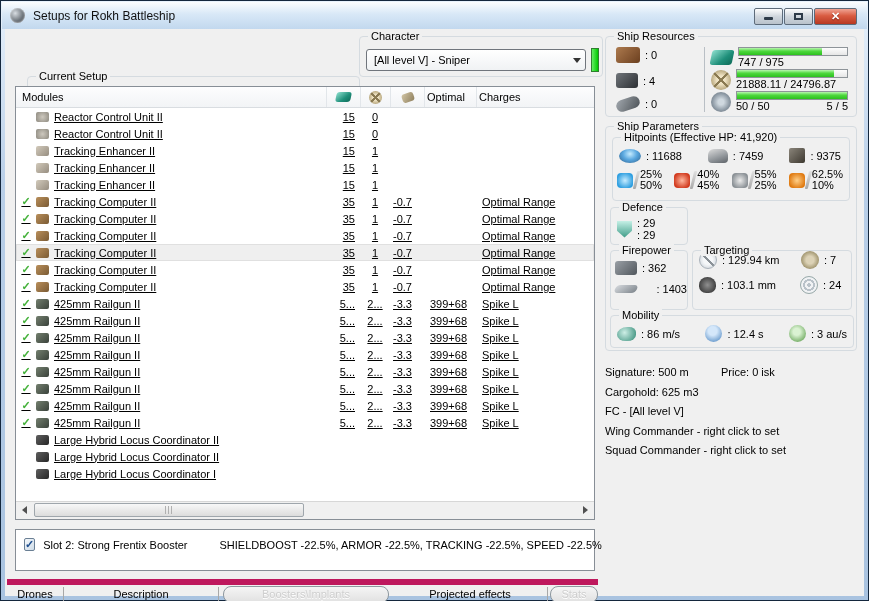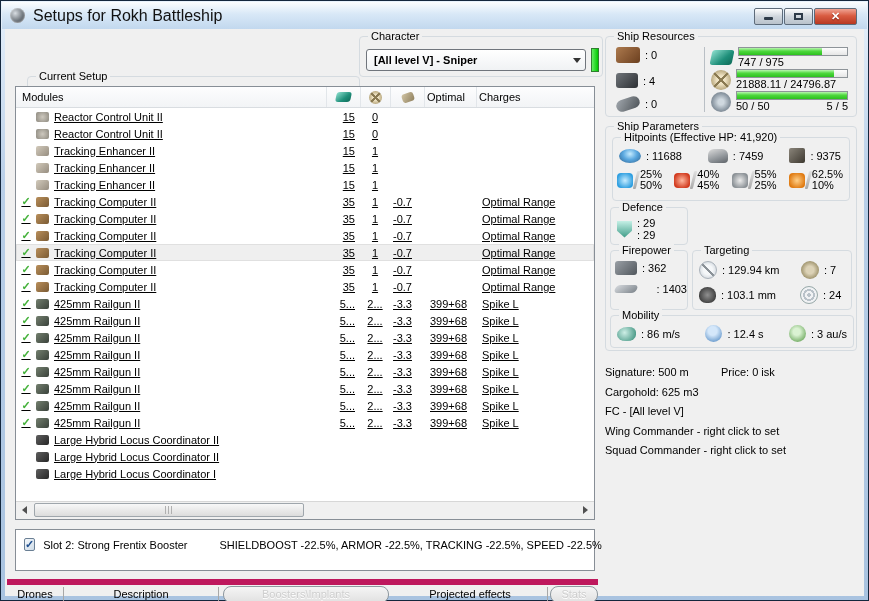--- a/index.html
+++ b/index.html
@@ -5,21 +5,21 @@
   html,body{margin:0;padding:0;width:869px;height:601px;overflow:hidden;
     font-family:"Liberation Sans",sans-serif;font-size:11px;color:#000;background:#fff;}
   .window{position:absolute;inset:0;border:1px solid #14273d;
     background:linear-gradient(180deg,#e8f2fc,#b9cfe8 30%,#a9c3e0);box-sizing:border-box;}
   
   .titlebar{position:absolute;left:1px;top:1px;right:1px;height:27px;
     background:linear-gradient(180deg,#fbfdfe,#d8e8f7 45%,#c2d8ee);display:flex;align-items:center;}
   .title-icon{width:15px;height:15px;margin-left:8px;border-radius:50%;
     background:radial-gradient(circle at 35% 35%,#d8dde2,#70777e 55%,#34393f);
     box-shadow:inset 0 0 2px #fff;}
-  .title-text{margin-left:8px;font-size:16px;color:#111;}
+  .title-text{margin-left:8px;font-size:12px;color:#111;}
   .winbtns{position:absolute;right:10px;top:6px;display:flex;gap:1px;}
   .wbtn{width:29px;height:17px;border:1px solid #5d6b7a;border-radius:2px;box-sizing:border-box;
     background:linear-gradient(180deg,#fdfdfd,#cfd6dd 50%,#b9c2cb);position:relative;cursor:pointer;}
   .wbtn.close{width:43px;background:linear-gradient(180deg,#f0a494,#d95c42 45%,#b83822);}
   .glyph-min{position:absolute;left:9px;bottom:4px;width:9px;height:3px;background:#2e3b49;border-radius:1px;}
   .glyph-max{position:absolute;left:9px;top:4px;width:9px;height:7px;border:2px solid #2e3b49;box-sizing:border-box;}
   .glyph-close{position:absolute;inset:0;color:#fff;font-weight:bold;font-size:11px;
     display:flex;align-items:center;justify-content:center;text-shadow:0 1px 1px #7a1a0a;}
   
   .content{position:absolute;left:4px;right:4px;top:28px;bottom:4px;background:#f0f0f0;}
@@ -194,21 +194,21 @@
         </div>
         <div class="tool-btn">
           <span class="tool-glyph"></span>
           <span class="tool-arrow"></span>
         </div>
       </div>
     </div>
 
     <div class="group" style="left:354px;top:7px;width:244px;height:41px;">
       <span class="glabel">Character</span>
-      <div style="display:flex;align-items:center;gap:5px;margin:11px 0 0 6px;font-weight:bold;">
+      <div style="display:flex;align-items:center;gap:5px;margin:11px 0 0 6px;">
         <div class="combo" style="width:220px;">
           <span class="cval">[All level V] - Sniper</span>
           <span class="carrow"></span>
         </div>
         <div class="char-bar"></div>
       </div>
     </div>
 
     <div class="modules-panel">
       <div class="mod-header">
@@ -604,21 +604,21 @@
           <span>: 362</span>
         </div>
         <div class="stat-row" style="margin:8px 0 0 4px;justify-content:space-between;">
           <span class="ri ri-dps-missile"></span>
           <span>: 1403</span>
         </div>
       </div>
 
       <div class="group" style="left:86px;top:123px;width:160px;height:60px;">
         <span class="glabel">Targeting</span>
-        <div class="stat-row" style="margin:10px 4px 0 6px;">
+        <div class="stat-row" style="margin:0 4px 0 6px;">
           <span class="ri ri-targeting-range"></span>
           <span style="width:74px;">: 129.94 km</span>
           <span class="ri ri-max-targets"></span>
           <span>: 7</span>
         </div>
         <div class="stat-row" style="margin:7px 4px 0 6px;">
           <span class="ri ri-scan-resolution"></span>
           <span style="width:74px;">: 103.1 mm</span>
           <span class="ri ri-sensor-strength"></span>
           <span>: 24</span>

